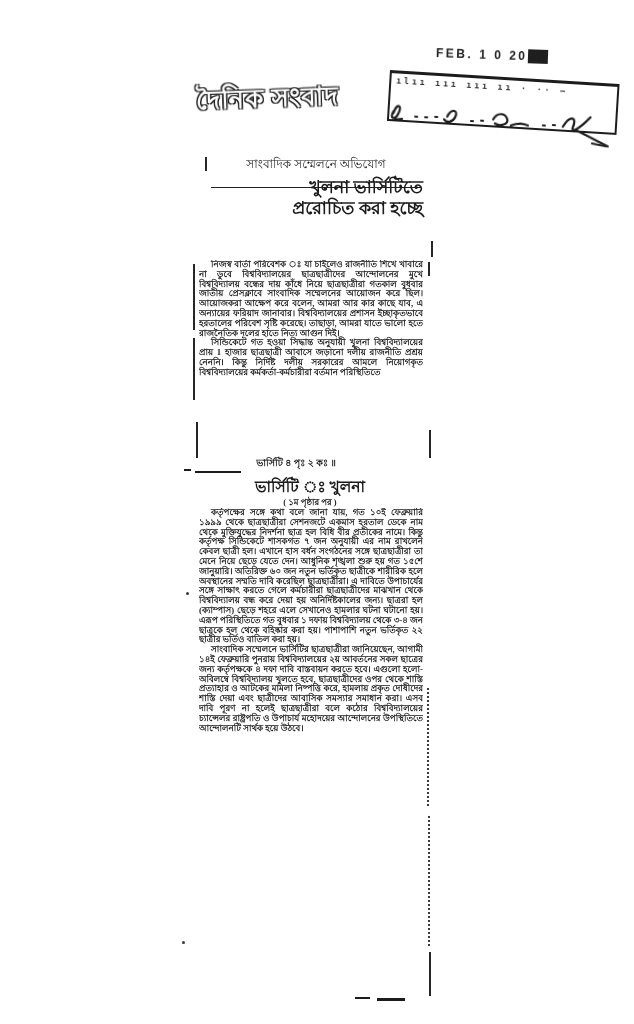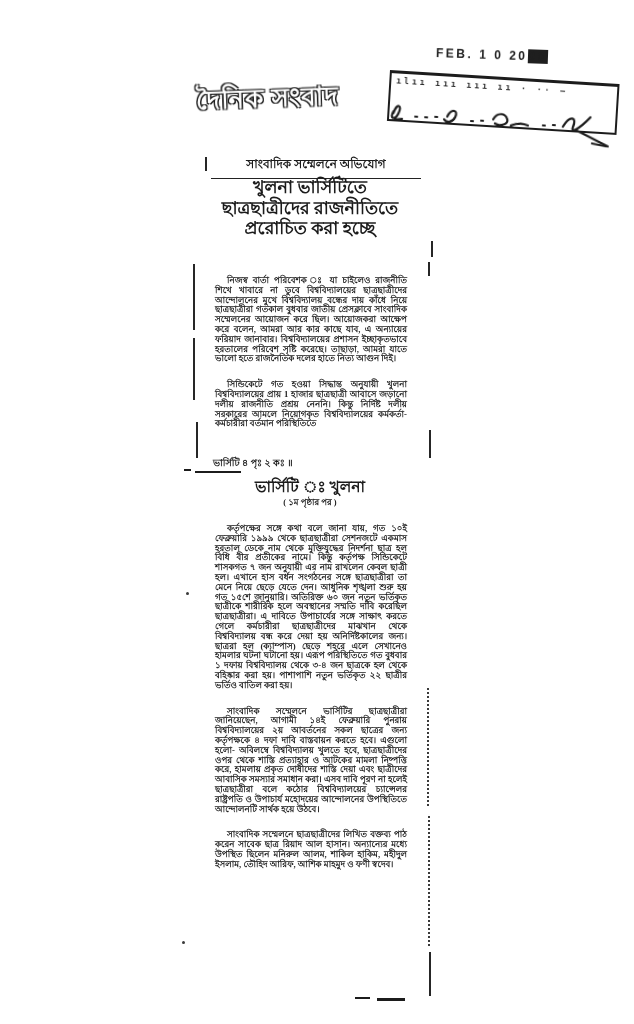--- a/index.html
+++ b/index.html
@@ -35,40 +35,40 @@
   }
   .stamp-ticks{
     position:absolute;left:5px;top:3px;white-space:nowrap;
     font-family:"DejaVu Sans Mono", monospace;font-size:8px;
     font-weight:bold;letter-spacing:3px;color:#2a2a2a;
   }
   .stamp-scribble{position:absolute;left:-4px;top:10px;overflow:visible;}
   
   .kicker{
     position:absolute;left:211px;top:155px;width:210px;text-align:center;
-    font-size:12px;font-weight:bold;white-space:nowrap;
-    border-bottom:1.5px solid #222;padding-bottom:3px;
+    font-size:12px;font-weight:normal;white-space:nowrap;
+    border-bottom:1.5px solid #222;padding-bottom:12px;
     filter:blur(0.2px);
   }
   .headline{
-    position:absolute;left:197px;top:177px;width:226px;text-align:center;
+    position:absolute;left:197px;top:177px;width:226px;text-align:right;
     font-size:17.5px;line-height:20.5px;font-weight:bold;
     filter:blur(0.2px);
   }
   .bodycol{
     position:absolute;left:199px;width:224px;overflow:hidden;
     font-size:8.7px;line-height:9.8px;text-align:justify;
     font-weight:600;color:#1d1d1d;filter:blur(0.22px);
   }
   .body1{top:260px;height:194px;}
   .body2{top:508px;height:490px;}
-  .bodycol p{margin:16px;text-indent:12px;}
+  .bodycol p{margin:0;text-indent:12px;}
   .lead-in{font-weight:800;}
   .jump-note{
-    position:absolute;left:213px;top:456px;width:226px;
+    position:absolute;left:183px;top:456px;width:226px;text-align:center;
     font-size:9.5px;font-weight:bold;filter:blur(0.2px);
   }
   .jump-head{
     position:absolute;left:197px;top:475px;width:226px;text-align:center;
     font-size:15.5px;font-weight:bold;filter:blur(0.2px);
   }
   .jump-sub{
     position:absolute;left:197px;top:496px;width:226px;text-align:center;
     font-size:8.5px;font-weight:700;filter:blur(0.2px);
   }
@@ -103,39 +103,37 @@
           <path d="M192,36 l32,14"></path>
           <path d="M208,48 l14,2"></path>
         </g>
       </svg>
     </div>
   </div>
 
   <div class="kicker">সাংবাদিক সম্মেলনে অভিযোগ</div>
   <div class="headline">
     <div>খুলনা ভার্সিটিতে</div>
-    <div>ছাত্রছাত্রীদের রাজনীতিতে</div>
     <div>প্ররোচিত করা হচ্ছে</div>
   </div>
 
   <div class="bodycol body1">
     <p><span class="lead-in">নিজস্ব বার্তা পরিবেশক ঃ</span> <span>যা চাইলেও রাজনীতি শিখে খাবারে না ডুবে বিশ্ববিদ্যালয়ের ছাত্রছাত্রীদের আন্দোলনের মুখে বিশ্ববিদ্যালয় বন্ধের দায় কাঁধে নিয়ে ছাত্রছাত্রীরা গতকাল বুধবার জাতীয় প্রেসক্লাবে সাংবাদিক সম্মেলনের আয়োজন করে ছিল। আয়োজকরা আক্ষেপ করে বলেন, আমরা আর কার কাছে যাব, এ অন্যায়ের ফরিয়াদ জানাবার। বিশ্ববিদ্যালয়ের প্রশাসন ইচ্ছাকৃতভাবে হরতালের পরিবেশ সৃষ্টি করেছে। তাছাড়া, আমরা যাতে ভালো হতে রাজনৈতিক দলের হাতে নিত্য আগুন দিই।</span></p>
     <p>সিন্ডিকেটে গত হওয়া সিদ্ধান্ত অনুযায়ী খুলনা বিশ্ববিদ্যালয়ের প্রায় 1 হাজার ছাত্রছাত্রী আবাসে জড়ানো দলীয় রাজনীতি প্রশ্রয় নেননি। কিন্তু নির্দিষ্ট দলীয় সরকারের আমলে নিয়োগকৃত বিশ্ববিদ্যালয়ের কর্মকর্তা-কর্মচারীরা বর্তমান পরিস্থিতিতে</p>
   </div>
   <div class="jump-note">ভার্সিটি ৪ পৃঃ ২ কঃ ॥</div>
 
   <div class="hdash" style="left:184px;top:469px;width:7px;"></div>
   <div class="hdash" style="left:195px;top:471px;width:46px;"></div>
   <div class="jump-head">ভার্সিটি ঃ খুলনা</div>
   <div class="jump-sub">( ১ম পৃষ্ঠার পর )</div>
 
   <div class="bodycol body2">
     <p>কর্তৃপক্ষের সঙ্গে কথা বলে জানা যায়, গত ১০ই ফেব্রুয়ারি ১৯৯৯ থেকে ছাত্রছাত্রীরা সেশনজটে একমাস হরতাল ডেকে নাম থেকে মুক্তিযুদ্ধের নিদর্শনা ছাত্র হল বিধি বীর প্রতীকের নামে। কিন্তু কর্তৃপক্ষ সিন্ডিকেটে শাসকগত ৭ জন অনুযায়ী এর নাম রাখলেন কেবল ছাত্রী হল। এখানে হাস বর্ধন সংগঠনের সঙ্গে ছাত্রছাত্রীরা তা মেনে নিয়ে ছেড়ে যেতে দেন। আধুনিক শৃঙ্খলা শুরু হয় গত ১৫শে জানুয়ারি। অতিরিক্ত ৬০ জন নতুন ভর্তিকৃত ছাত্রীকে শারীরিক হলে অবস্থানের সম্মতি দাবি করেছিল ছাত্রছাত্রীরা। এ দাবিতে উপাচার্যের সঙ্গে সাক্ষাৎ করতে গেলে কর্মচারীরা ছাত্রছাত্রীদের মাঝখান থেকে বিশ্ববিদ্যালয় বন্ধ করে দেয়া হয় অনির্দিষ্টকালের জন্য। ছাত্ররা হল (ক্যাম্পাস) ছেড়ে শহরে এলে সেখানেও হামলার ঘটনা ঘটানো হয়। এরূপ পরিস্থিতিতে গত বুধবার ১ দফায় বিশ্ববিদ্যালয় থেকে ৩-৪ জন ছাত্রকে হল থেকে বহিষ্কার করা হয়। পাশাপাশি নতুন ভর্তিকৃত ২২ ছাত্রীর ভর্তিও বাতিল করা হয়।</p>
     <p>সাংবাদিক সম্মেলনে ভার্সিটির ছাত্রছাত্রীরা জানিয়েছেন, আগামী ১৪ই ফেব্রুয়ারি পুনরায় বিশ্ববিদ্যালয়ের ২য় আবর্তনের সকল ছাত্রের জন্য কর্তৃপক্ষকে ৪ দফা দাবি বাস্তবায়ন করতে হবে। এগুলো হলো- অবিলম্বে বিশ্ববিদ্যালয় খুলতে হবে, ছাত্রছাত্রীদের ওপর থেকে শাস্তি প্রত্যাহার ও আটকের মামলা নিষ্পত্তি করে, হামলায় প্রকৃত দোষীদের শাস্তি দেয়া এবং ছাত্রীদের আবাসিক সমস্যার সমাধান করা। এসব দাবি পূরণ না হলেই ছাত্রছাত্রীরা বলে কঠোর বিশ্ববিদ্যালয়ের চ্যান্সেলর রাষ্ট্রপতি ও উপাচার্য মহোদয়ের আন্দোলনের উপস্থিতিতে আন্দোলনটি সার্থক হয়ে উঠবে।</p>
-    <p>সাংবাদিক সম্মেলনে ছাত্রছাত্রীদের লিখিত বক্তব্য পাঠ করেন সাবেক ছাত্র রিয়াদ আল হাসান। অন্যান্যের মধ্যে উপস্থিত ছিলেন মনিরুল আলম, শাকিল হাকিম, মহীদুল ইসলাম, তৌহিদ আরিফ, আশিক মাহমুদ ও ফণী স্বদেব।</p>
   </div>
 
   <div class="vrule" style="left:205px;top:157px;height:14px;"></div>
   <div class="vrule" style="left:431px;top:241px;height:16px;"></div>
   <div class="vrule" style="left:193px;top:264px;height:66px;"></div>
   <div class="vrule" style="left:193px;top:338px;height:62px;"></div>
   <div class="vrule" style="left:196px;top:422px;height:36px;"></div>
   <div class="vrule" style="left:428px;top:262px;height:14px;"></div>
   <div class="vrule" style="left:429px;top:430px;height:28px;"></div>
   <div class="vrule dashed" style="left:427px;top:688px;height:118px;"></div>

